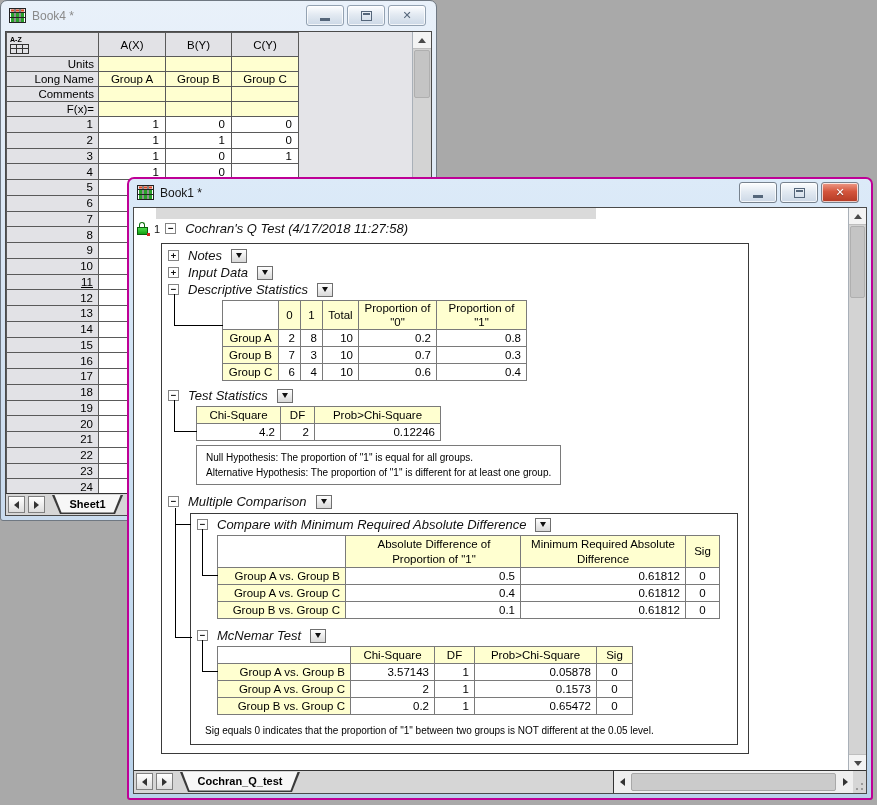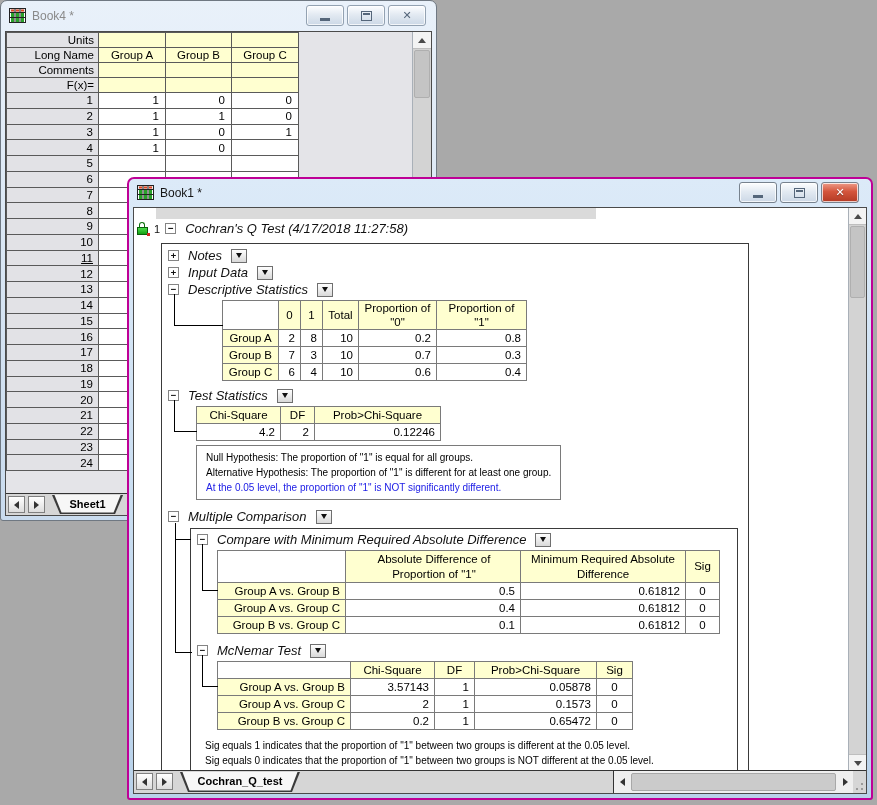--- a/index.html
+++ b/index.html
@@ -161,20 +161,31 @@
         <span class="wbtn">
             <span class="g-res"></span>
           </span>
         <span class="wbtn">
             <span class="g-x">✕</span>
           </span>
       </span>
     </div>
     <div class="client" id="b4client">
       <div id="b4-grid">
+          <div class="b4row" style="height: 24px;">
+            <div class="b4cell b4hdr" style="width: 92px; height: 100%; justify-content: flex-start;">
+              <span class="azicon">
+                <span class="aztxt">A-Z</span>
+                <span class="azgrid"></span>
+              </span>
+            </div>
+            <div class="b4cell b4hdr" style="width: 67px; height: 100%;">A(X)</div>
+            <div class="b4cell b4hdr" style="width: 66px; height: 100%;">B(Y)</div>
+            <div class="b4cell b4hdr" style="width: 67px; height: 100%;">C(Y)</div>
+          </div>
           <div class="b4row" style="height: 15px;">
             <div class="b4cell b4lblhead" style="width: 92px; height: 100%;">Units</div>
             <div class="b4cell b4yellow" style="width: 67px; height: 100%;"></div>
             <div class="b4cell b4yellow" style="width: 66px; height: 100%;"></div>
             <div class="b4cell b4yellow" style="width: 67px; height: 100%;"></div>
           </div>
           <div class="b4row" style="height: 15px;">
             <div class="b4cell b4lblhead" style="width: 92px; height: 100%;">Long Name</div>
             <div class="b4cell b4yellow" style="width: 67px; height: 100%;">Group A</div>
             <div class="b4cell b4yellow" style="width: 66px; height: 100%;">Group B</div>
@@ -490,21 +501,20 @@
                   <td style="text-align: right;">4.2</td>
                   <td style="text-align: right;">2</td>
                   <td style="text-align: right;">0.12246</td>
                 </tr>
               </tbody>
             </table>
         </div>
         <div class="hypbox">
           <div>Null Hypothesis: The proportion of "1" is equal for all groups.</div>
           <div>Alternative Hypothesis: The proportion of "1" is different for at least one group.</div>
-          <div class="hyp-blue">At the 0.05 level, the proportion of "1" is NOT significantly different.</div>
         </div>
 
         <div class="hrow mt8">
           <span class="expander">−</span>
           <span>Multiple Comparison</span>
           <span class="ddbtn">
               <span class="dd-tri"></span>
             </span>
         </div>
 
@@ -591,21 +601,20 @@
                     <td style="text-align: right;">0.2</td>
                     <td style="text-align: right;">1</td>
                     <td style="text-align: right;">0.65472</td>
                     <td style="text-align: center;">0</td>
                   </tr>
                 </tbody>
               </table>
           </div>
 
           <div class="footnotes">
-            <div>Sig equals 1 indicates that the proportion of "1" between two groups is different at the 0.05 level.</div>
             <div>Sig equals 0 indicates that the proportion of "1" between two groups is NOT different at the 0.05 level.</div>
           </div>
         </div>
       </div>
 
       <div class="vscroll" id="b1vs">
         <div class="sbtn top">
             <span class="tri tri-up"></span>
           </div>
         <div class="sthumb" style="top:18px;height:70px;"></div>

